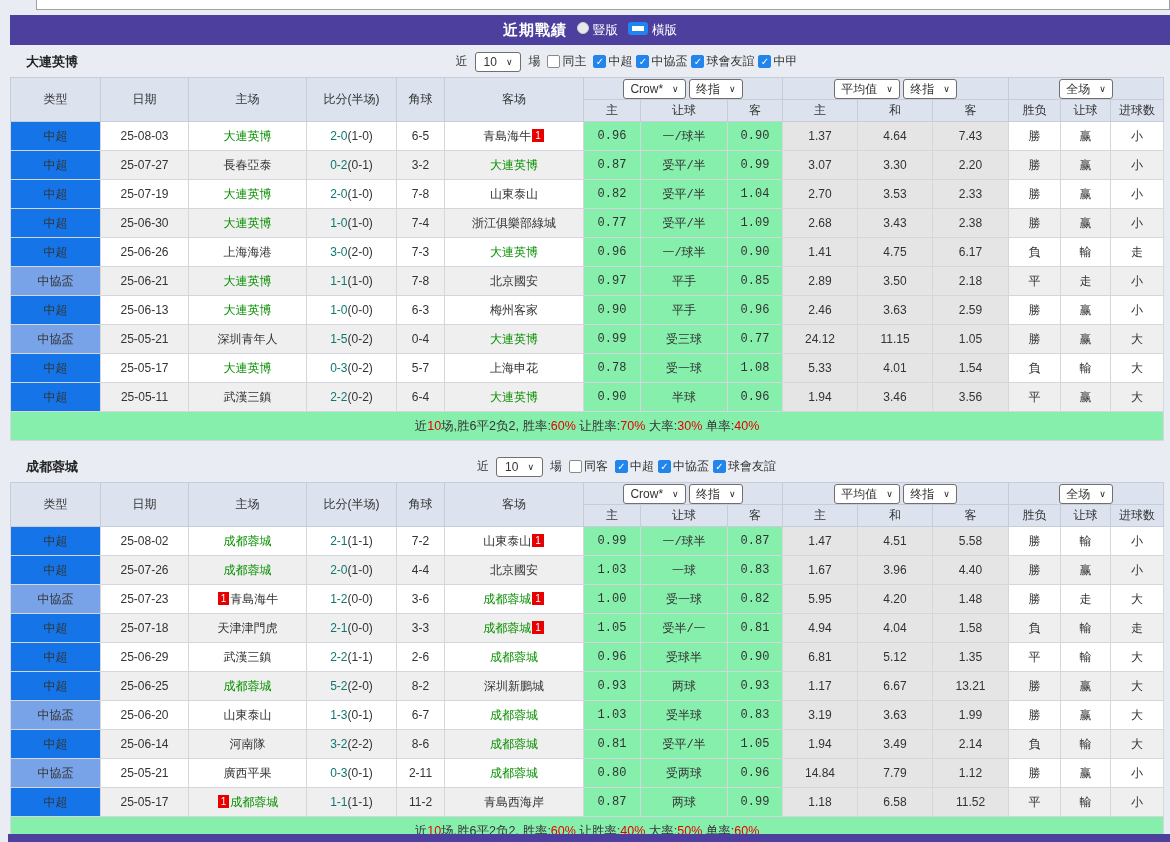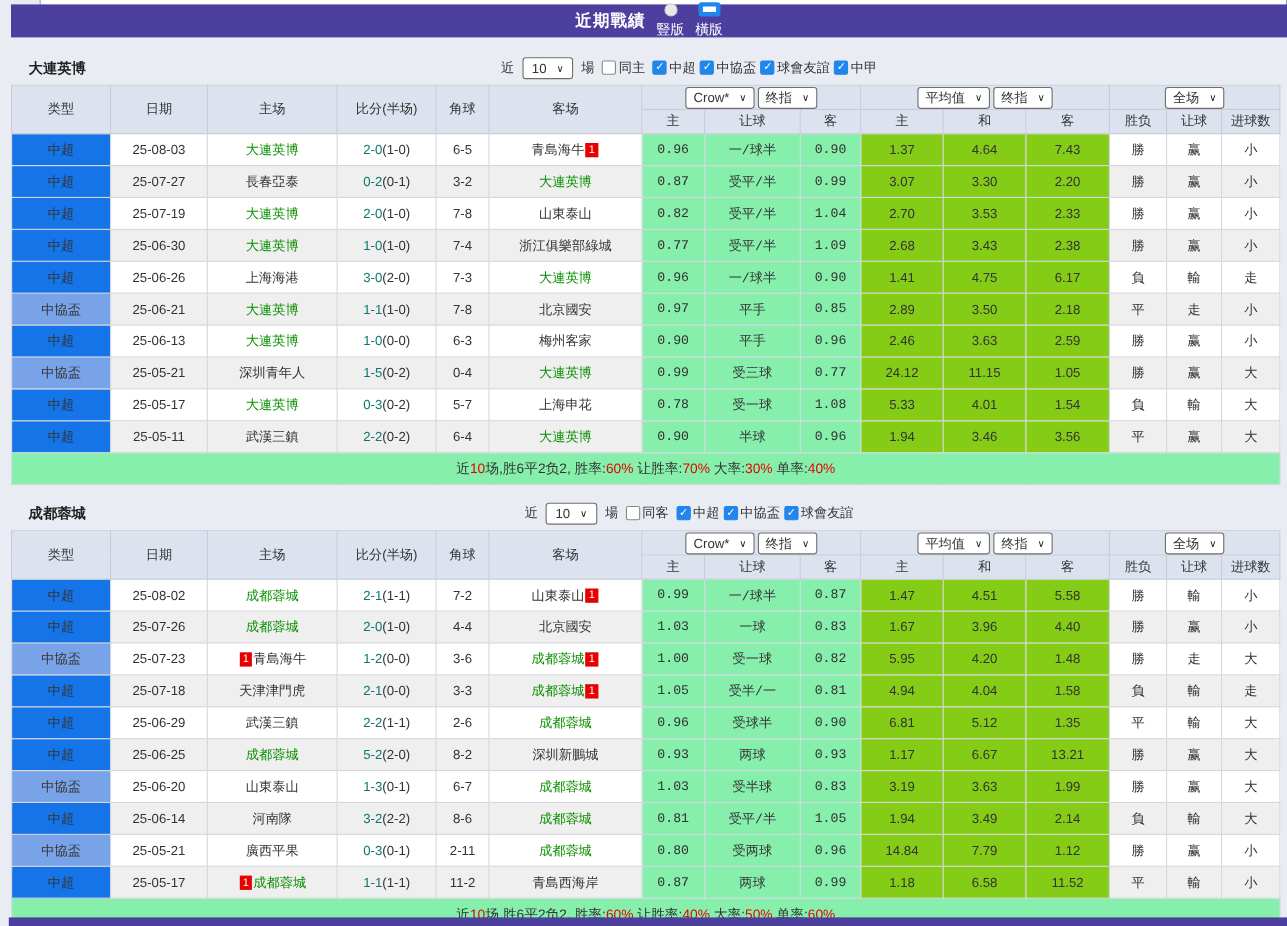--- a/index.html
+++ b/index.html
@@ -9,24 +9,24 @@
     font-size: 12px; color:#333;
     background:#e9edf3;
   }
   .viewport { position:relative; width:1170px; height:842px; background:#e9edf3; overflow:hidden; }
 
   
   .top-box { position:absolute; top:0; left:36px; right:0; height:10px;
     background:#fff; border:1px solid #9aa0a6; border-top:none; }
 
   
-  .titlebar { position:absolute; top:4px; left:10px; right:0; height:30px;
+  .titlebar { position:absolute; top:15px; left:10px; right:0; height:30px;
     background:#4d3f9d; color:#fff; display:flex; align-items:center; justify-content:center; gap:10px; }
   .titlebar .title { font-weight:bold; font-size:15px; letter-spacing:1px; }
-  .vopt { display:inline-flex; align-items:center; gap:4px; cursor:pointer; font-size:12.5px;flex-direction:column; }
+  .vopt { display:inline-flex; gap:4px; cursor:pointer; font-size:12.5px; }
   .rdo { width:12px; height:12px; border-radius:50%; background:#e9e9e9; border:1px solid #cfcfcf; display:inline-block; }
   .rdo.sel { width:13px; height:13px; background:#fff; border:4px solid #1f86ef; }
 
   .content { position:absolute; top:46px; left:10px; width:1153px; }
 
   
   .strip { display:flex; align-items:center; height:31px; }
   .strip .team { width:220px; padding-left:16px; font-weight:bold; font-size:13px; color:#222; }
   .strip .filters { flex:1; display:flex; align-items:center; justify-content:center; gap:3px; color:#333; }
   .strip .spacer { width:140px; }
@@ -44,21 +44,21 @@
 
   table.rec { border-collapse:collapse; table-layout:fixed; width:1153px; background:#fff;
     border:1px solid #b9bfca; margin-bottom:10px; }
   table.rec th { background:#dce3ef; border:1px solid #c6cdd9; font-weight:normal; color:#333;
     height:22px; padding:0; text-align:center; }
   table.rec td { border:1px solid #d4d7dd; height:29px; padding:0; text-align:center; color:#333; }
 
   tr.mrow td.plain { background:#fff; }
   tr.mrow.alt td.plain { background:#efefef; }
   td.hcap { background:#86efac;font-family:Liberation Mono, monospace; }
-  td.euro { background:#84cc16; }
+  td.euro { background:#e5e5e5; }
 
   td.c-league { color:#fff; }
   .t-super { background:#1574e8; }
   .t-cup { background:#79a3e8; }
 
   .subject { color:#089000; }
   .score { color:#0f766e; }
   .half { color:#333; }
   .badge { display:inline-block; background:#e60000; color:#fff; font-size:10px; line-height:13px;
     padding:0 3px; margin:0 1px; vertical-align:1px; }

